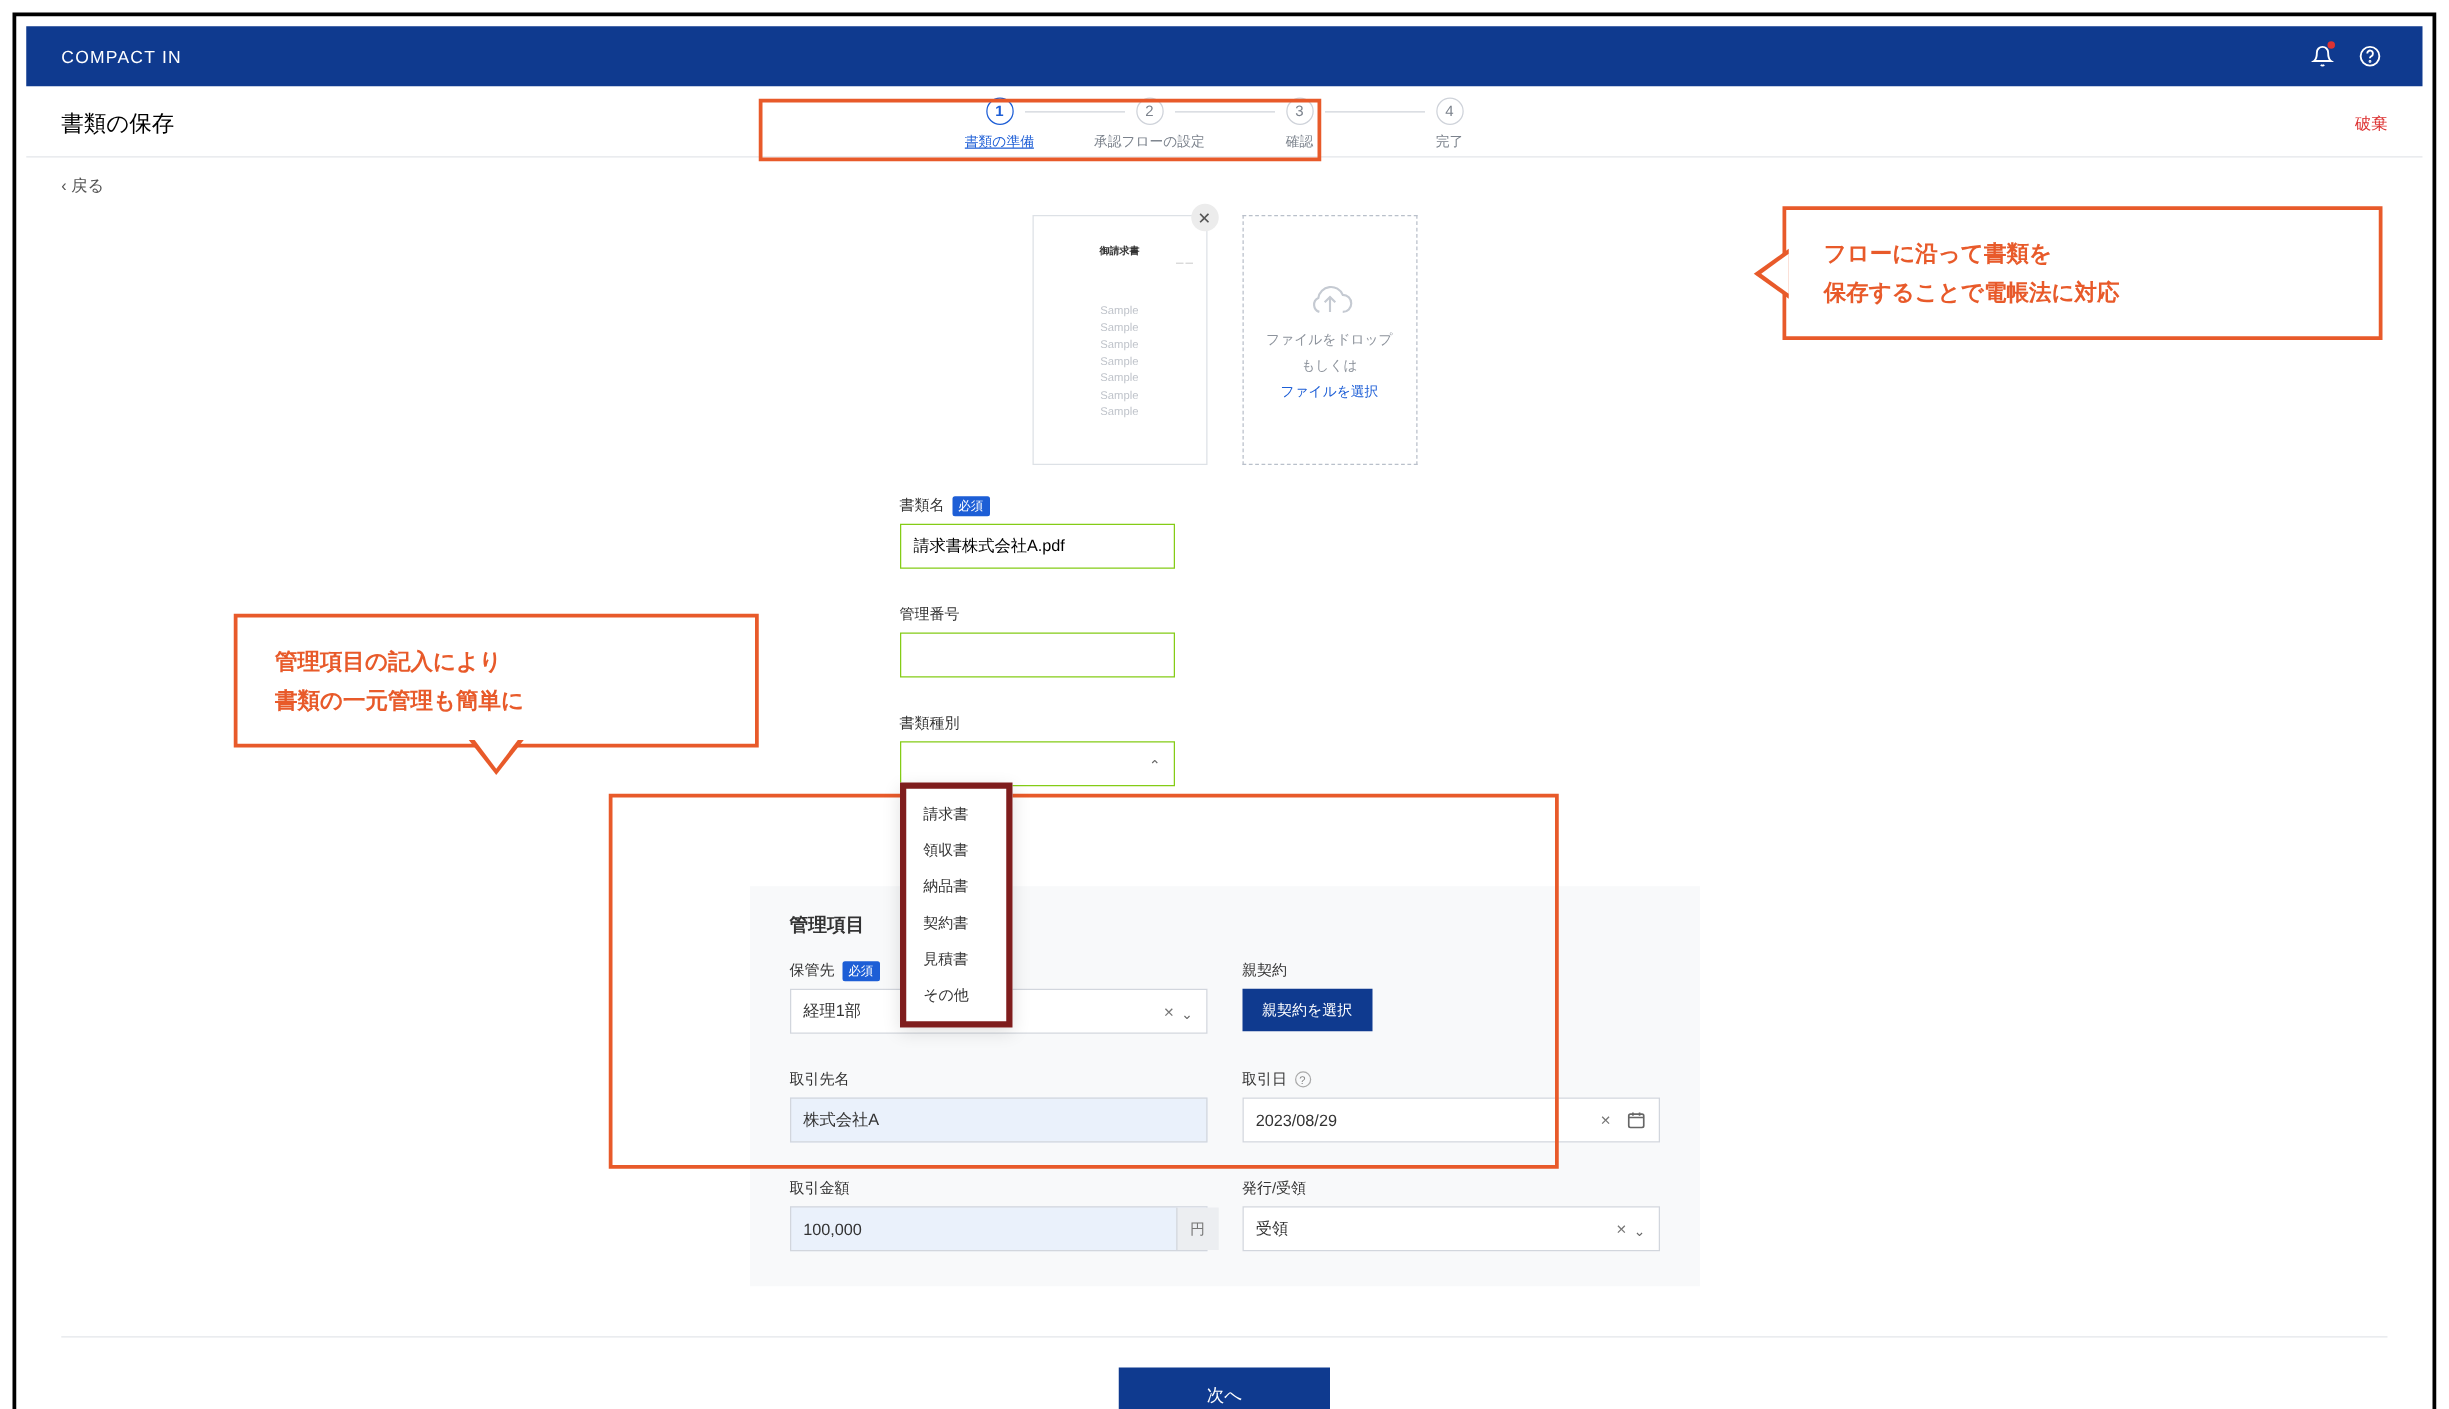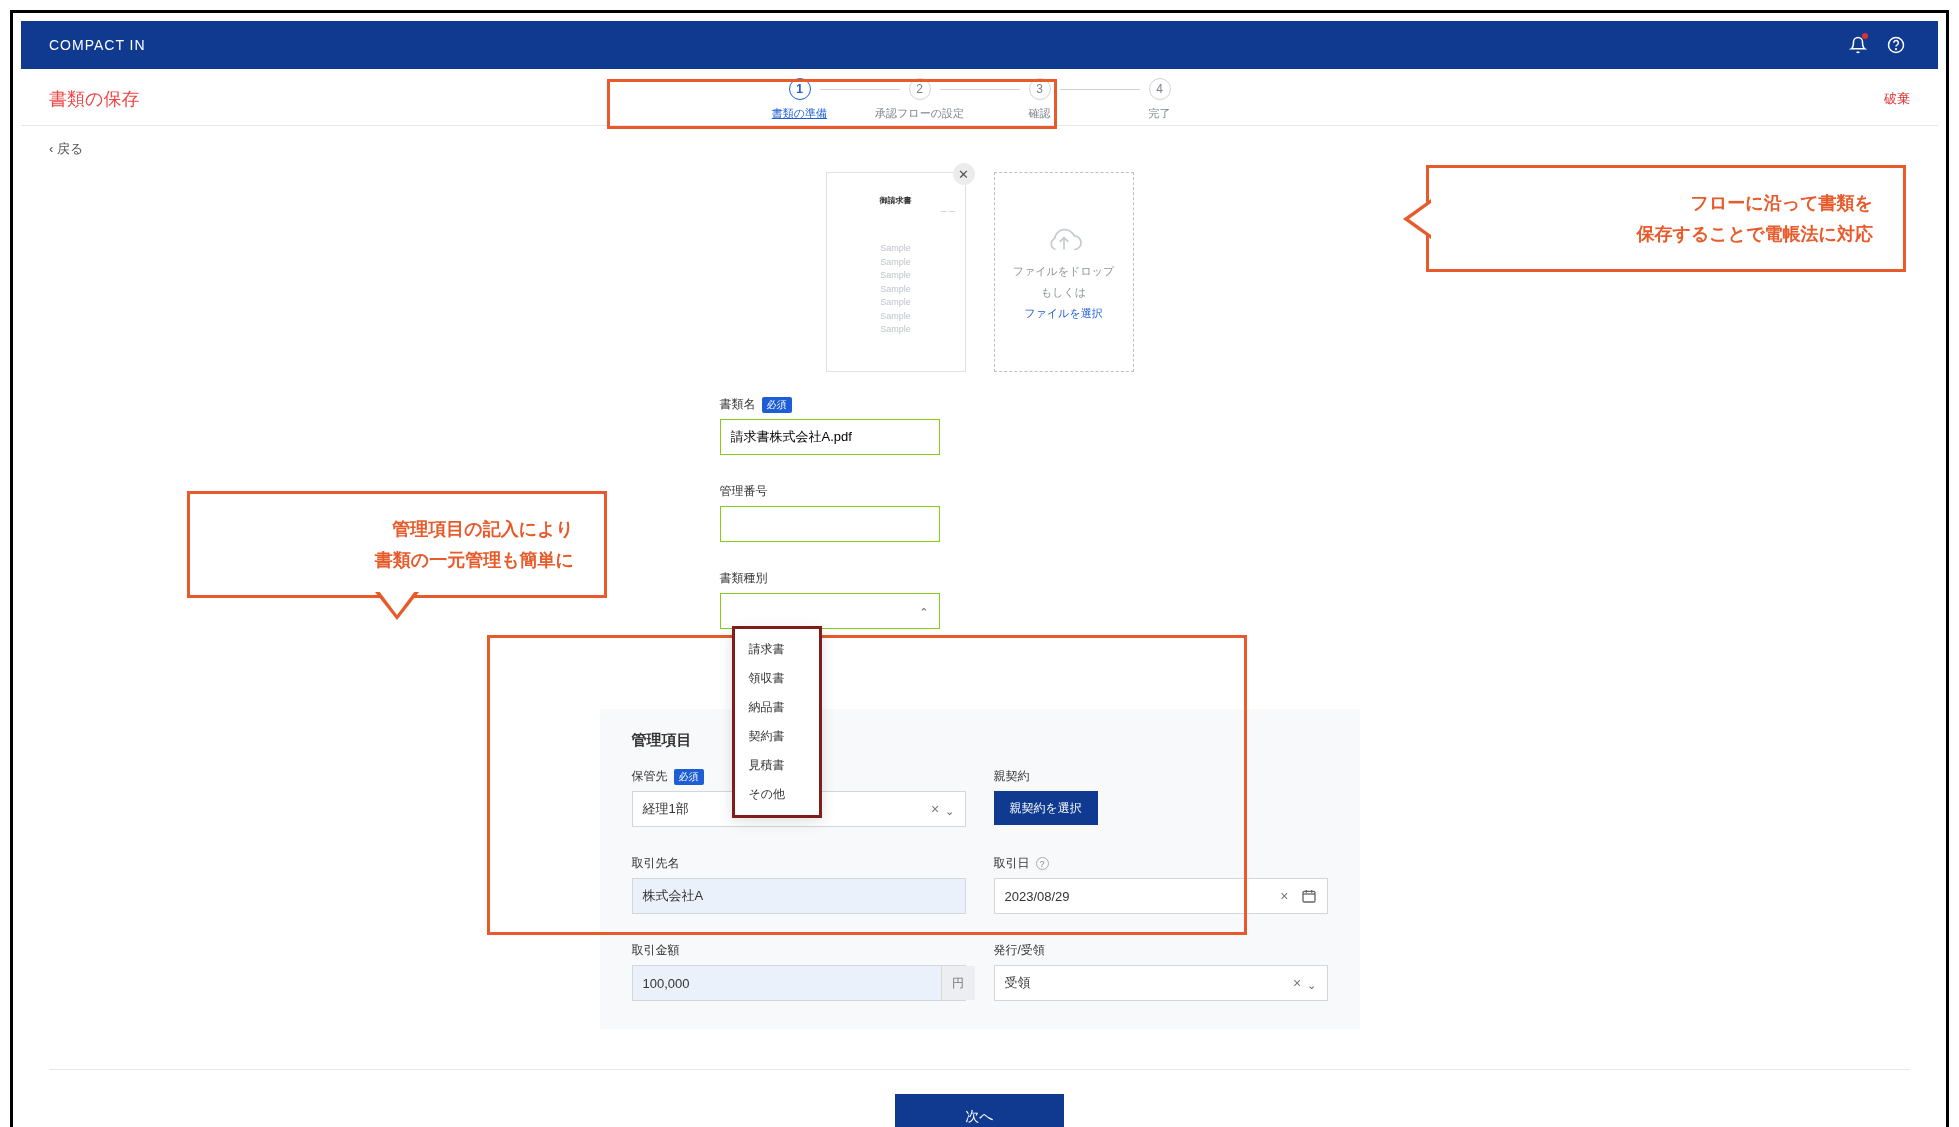--- a/index.html
+++ b/index.html
@@ -32,21 +32,21 @@
     .bell-dot { position: absolute; top: 2px; right: 4px; width: 6px; height: 6px; background: #d33; border-radius: 50%; }
     
     .page-bar {
       display: flex;
       align-items: center;
       padding: 18px 28px 14px;
       margin: 0 8px;
       border-bottom: 1px solid #e3e6ea;
       position: relative;
     }
-    .page-title { font-size: 18px; color: #ef4444; }
+    .page-title { font-size: 18px; color: #000000; }
     .discard-link { color: #d33; font-size: 13px; cursor: pointer; }
     
     .stepper { position: absolute; left: 50%; transform: translateX(-50%); display: flex; align-items: flex-start; }
     .step { display: flex; flex-direction: column; align-items: center; width: 120px; }
     .step-circle {
       width: 22px; height: 22px; border-radius: 50%; border: 1px solid #cfd3da;
       display: flex; align-items: center; justify-content: center; font-size: 12px; color: #7b828c; background: #fff;
     }
     .step.active .step-circle { border-color: #1d5ed6; color: #1d5ed6; font-weight: 600; }
     .step-label { font-size: 11px; margin-top: 6px; color: #7b828c; }
@@ -79,21 +79,21 @@
     .field { margin-bottom: 28px; position: relative; }
     .field-label { font-size: 12px; color: #333; margin-bottom: 6px; display: flex; align-items: center; gap: 6px; }
     .req-badge { background: #1d5ed6; color: #fff; font-size: 10px; padding: 1px 5px; border-radius: 2px; }
     .input {
       width: 220px; height: 36px; border: 1px solid #84cc16; padding: 0 10px; font-size: 13px; background: #fff;
     }
     .select { display: flex; align-items: center; justify-content: space-between; }
     .chevron::after { content: "⌃"; display: inline-block; transform: rotate(180deg); color: #666; font-size: 11px; }
     .chevron-up::after { content: "⌃"; display: inline-block; color: #666; font-size: 11px; }
     .dropdown {
-      position: absolute; top: 56px; left: 12px; width: 90px; background: #fff; border: 3px solid #7f1d1d;
+      position: absolute; top: 56px; left: 0; width: 90px; background: #fff; border: 5px solid #7f1d1d;
       box-shadow: 0 4px 14px rgba(0,0,0,0.12); z-index: 50; padding: 6px 0;
     }
     .dropdown-item { padding: 6px 14px; font-size: 12px; cursor: pointer; }
     
     .mgmt-section {
       background: #f8f9fa; padding: 22px 32px 28px; width: 760px; margin: 10px auto 0;
     }
     .mgmt-title { font-size: 15px; font-weight: 700; margin-bottom: 18px; }
     .mgmt-grid { display: grid; grid-template-columns: 1fr 1fr; column-gap: 70px; row-gap: 20px; gap: 28px; }
     .mgmt-field-label { font-size: 12px; color: #333; margin-bottom: 6px; display: flex; align-items: center; gap: 6px; }
@@ -109,21 +109,21 @@
     .unit-suffix { background: #eceef1; color: #777; width: 34px; height: 34px; display: flex; align-items: center; justify-content: center; font-size: 12px; margin: -10px -10px -10px 0; border-left: 1px solid #d2d6dd; }
     .cal-icon { width: 16px; height: 16px; }
     .help-icon { width: 13px; height: 13px; border: 1px solid #aaa; border-radius: 50%; display: inline-flex; align-items: center; justify-content: center; font-size: 9px; color: #888; }
     
     .footer-divider { border-top: 1px solid #e3e6ea; margin: 40px 36px 24px; }
     .footer-actions { display: flex; justify-content: center; }
     .next-btn { background: #0f3a8f; color: #fff; border: none; padding: 14px 70px; font-size: 14px; cursor: pointer; }
     
     .callout {
       position: absolute; border: 3px solid #e85a2a; background: #fff; padding: 20px 30px;
-      color: #e85a2a; font-size: 18px; font-weight: 600; line-height: 1.7; text-align: right; z-index: 40;
+      color: #e85a2a; font-size: 18px; font-weight: 600; line-height: 1.7; text-align: left; z-index: 40;
     }
     .callout-arrow-down::after {
       content: ""; position: absolute; bottom: -25px; left: 50%; transform: translateX(-50%);
       width: 0; height: 0; border-left: 22px solid transparent; border-right: 22px solid transparent; border-top: 28px solid #e85a2a;
     }
     .callout-arrow-down::before {
       content: ""; position: absolute; bottom: -20px; left: 50%; transform: translateX(-50%);
       width: 0; height: 0; border-left: 18px solid transparent; border-right: 18px solid transparent; border-top: 24px solid #fff; z-index: 2;
     }
     .callout-arrow-left::after {

